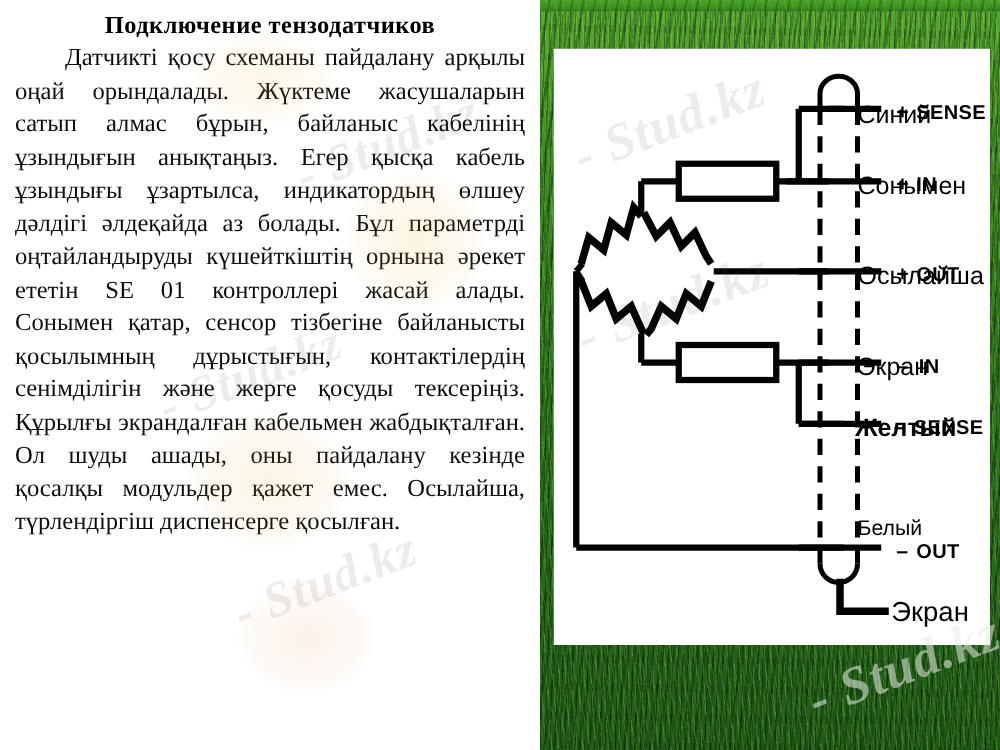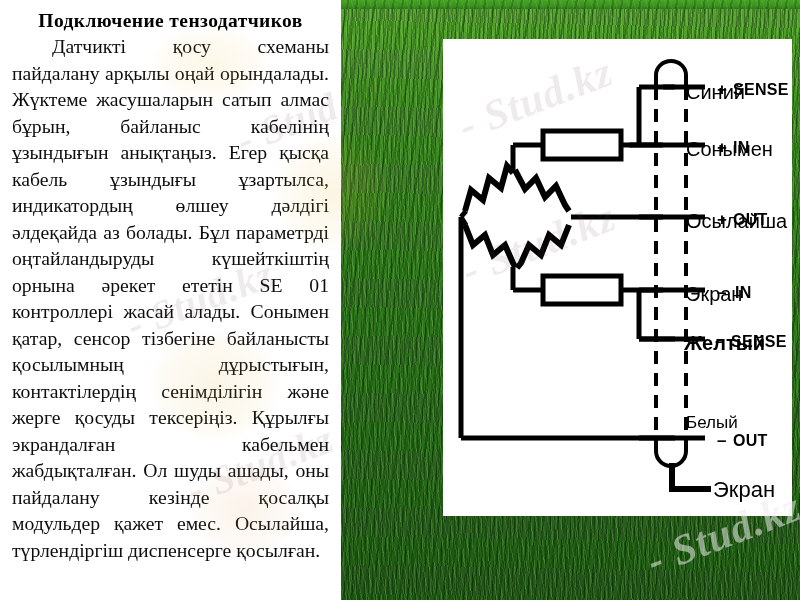--- a/index.html
+++ b/index.html
@@ -38,21 +38,21 @@
   }
   .grass-top-band{
     position:absolute; left:0; top:0; width:800px; height:9px;
     background: linear-gradient(180deg,#47a526 0%, #3d9320 60%, #2f7a1b 100%);
   }
 
   
   #text-panel {
     position: absolute;
     left: 0; top: 0;
-    width: 341px;
+    width: 432px;
     height: 600px;
     background: #ffffff;
     box-sizing: border-box;
     padding: 8px 12px 0 12px;
     z-index: 4;
     overflow: hidden;
   }
   #doc-title {
     font-family: "Liberation Serif", serif;
     font-weight: bold;

